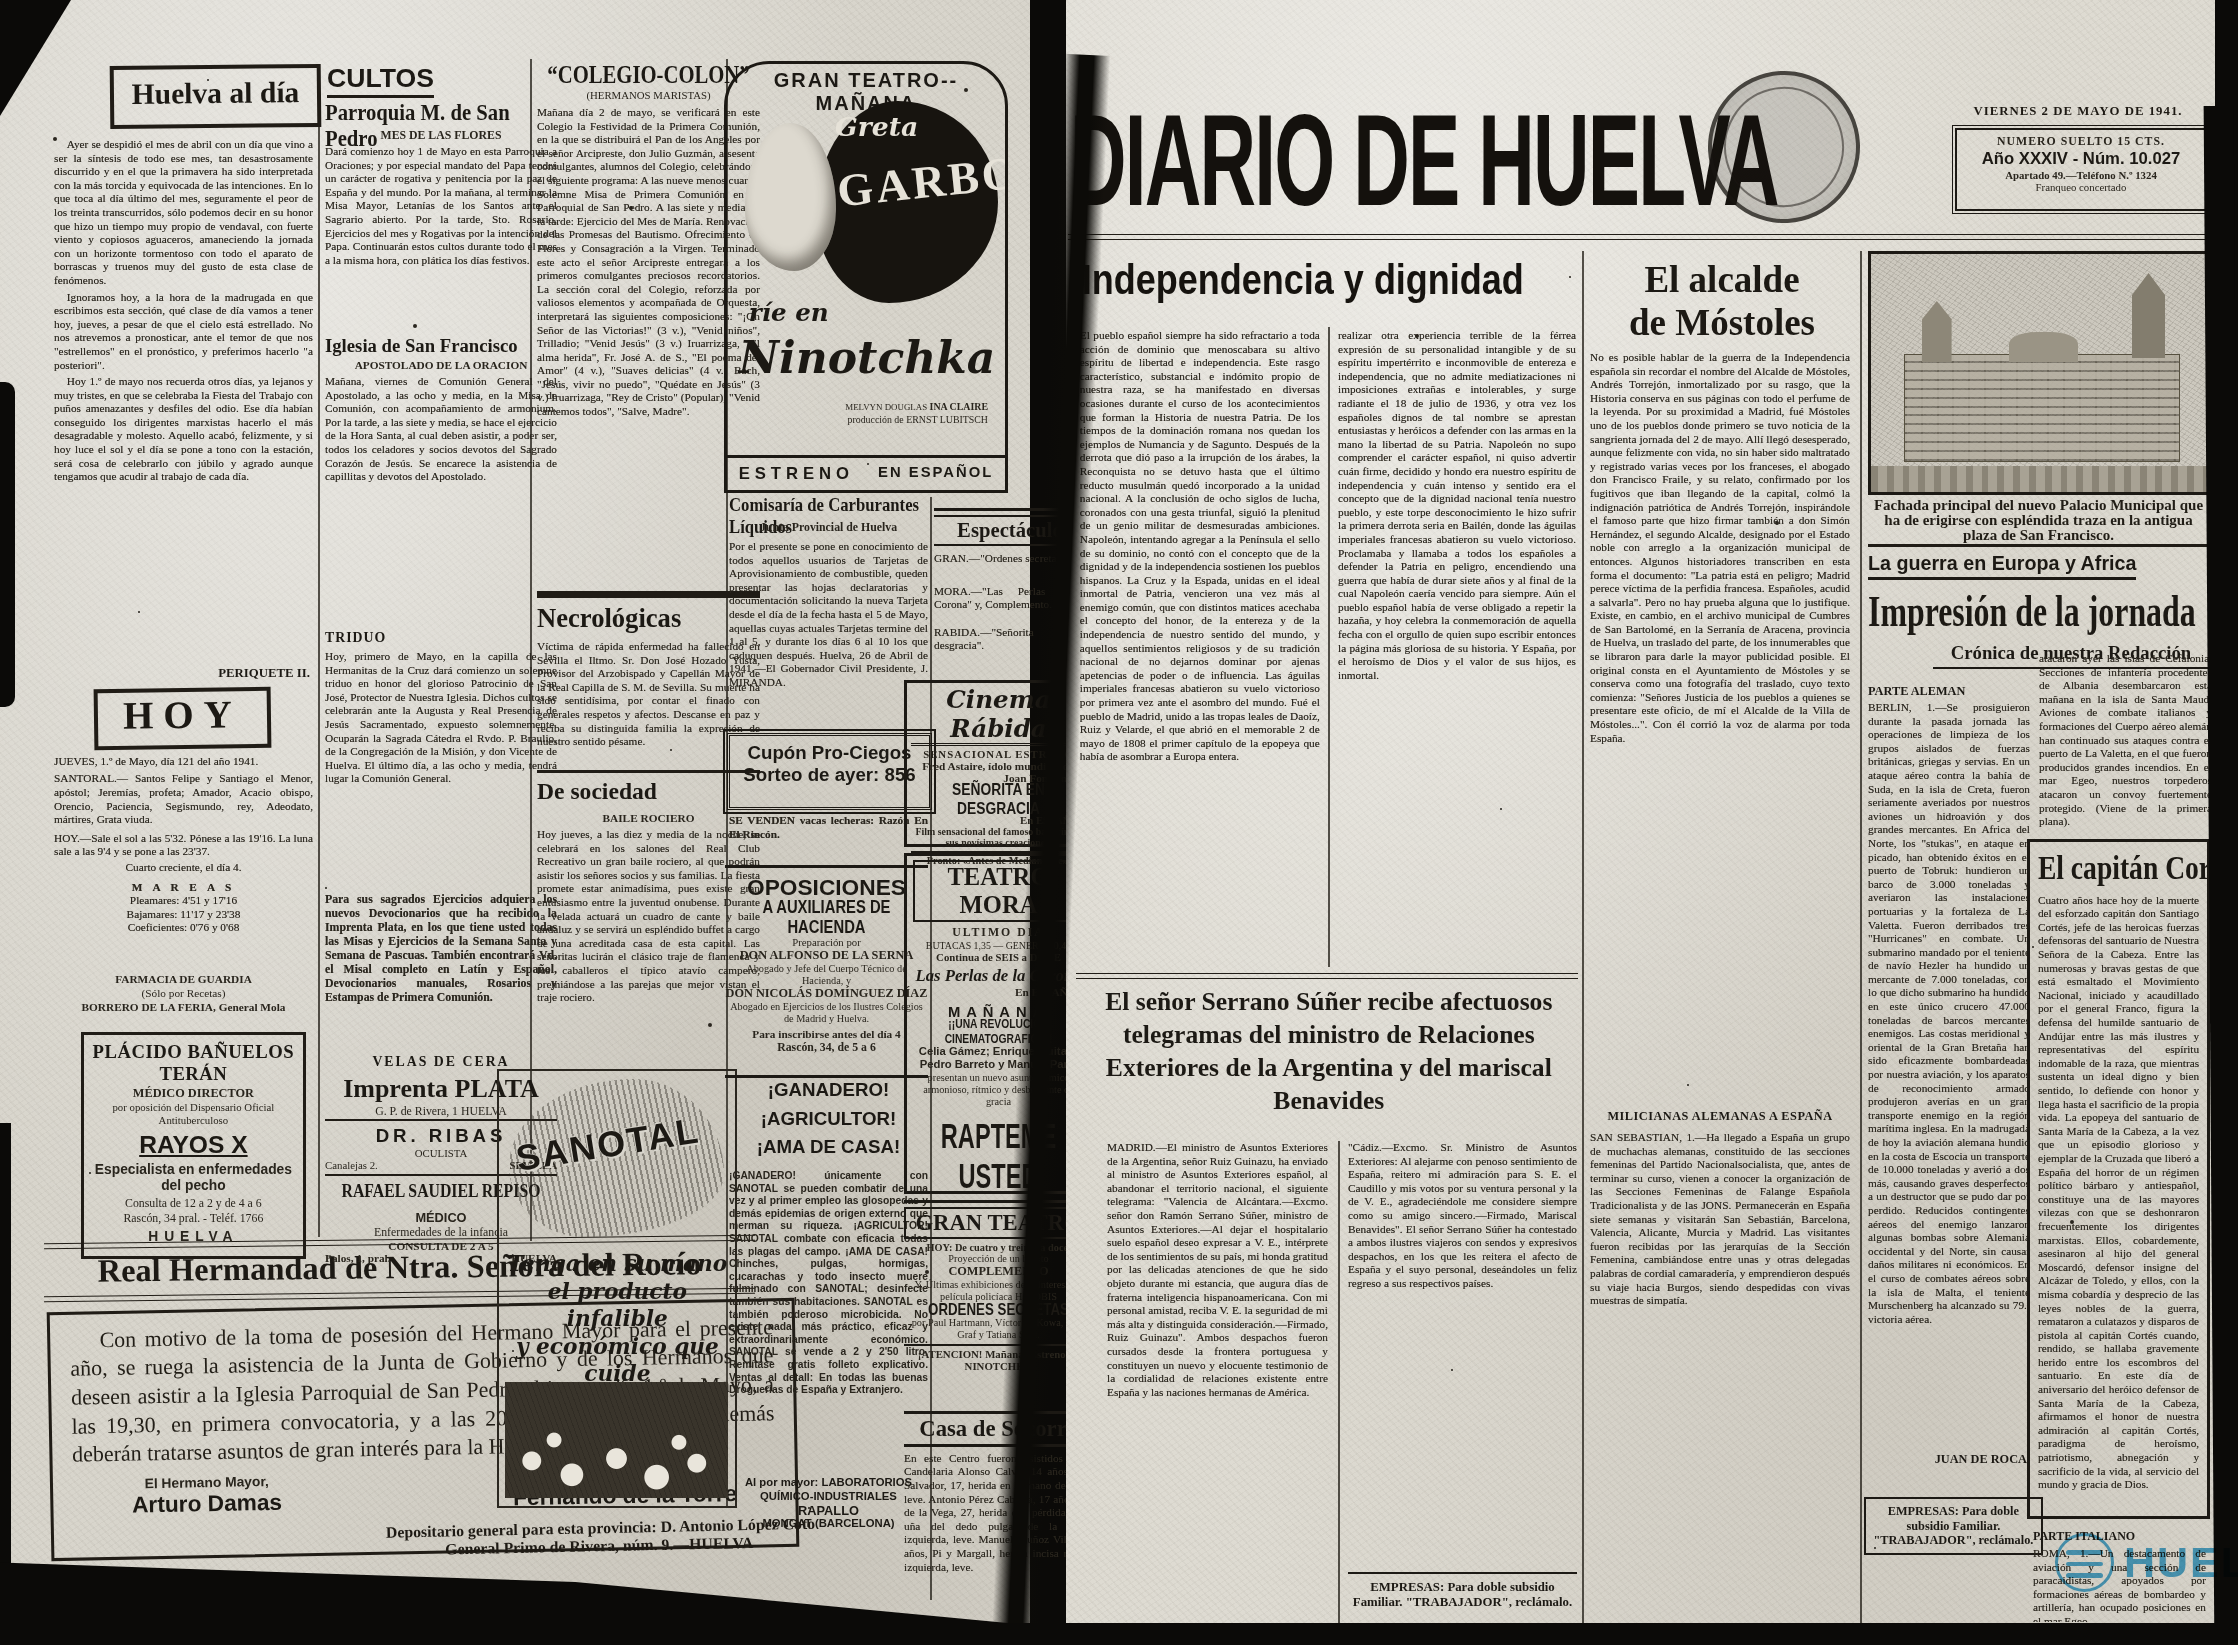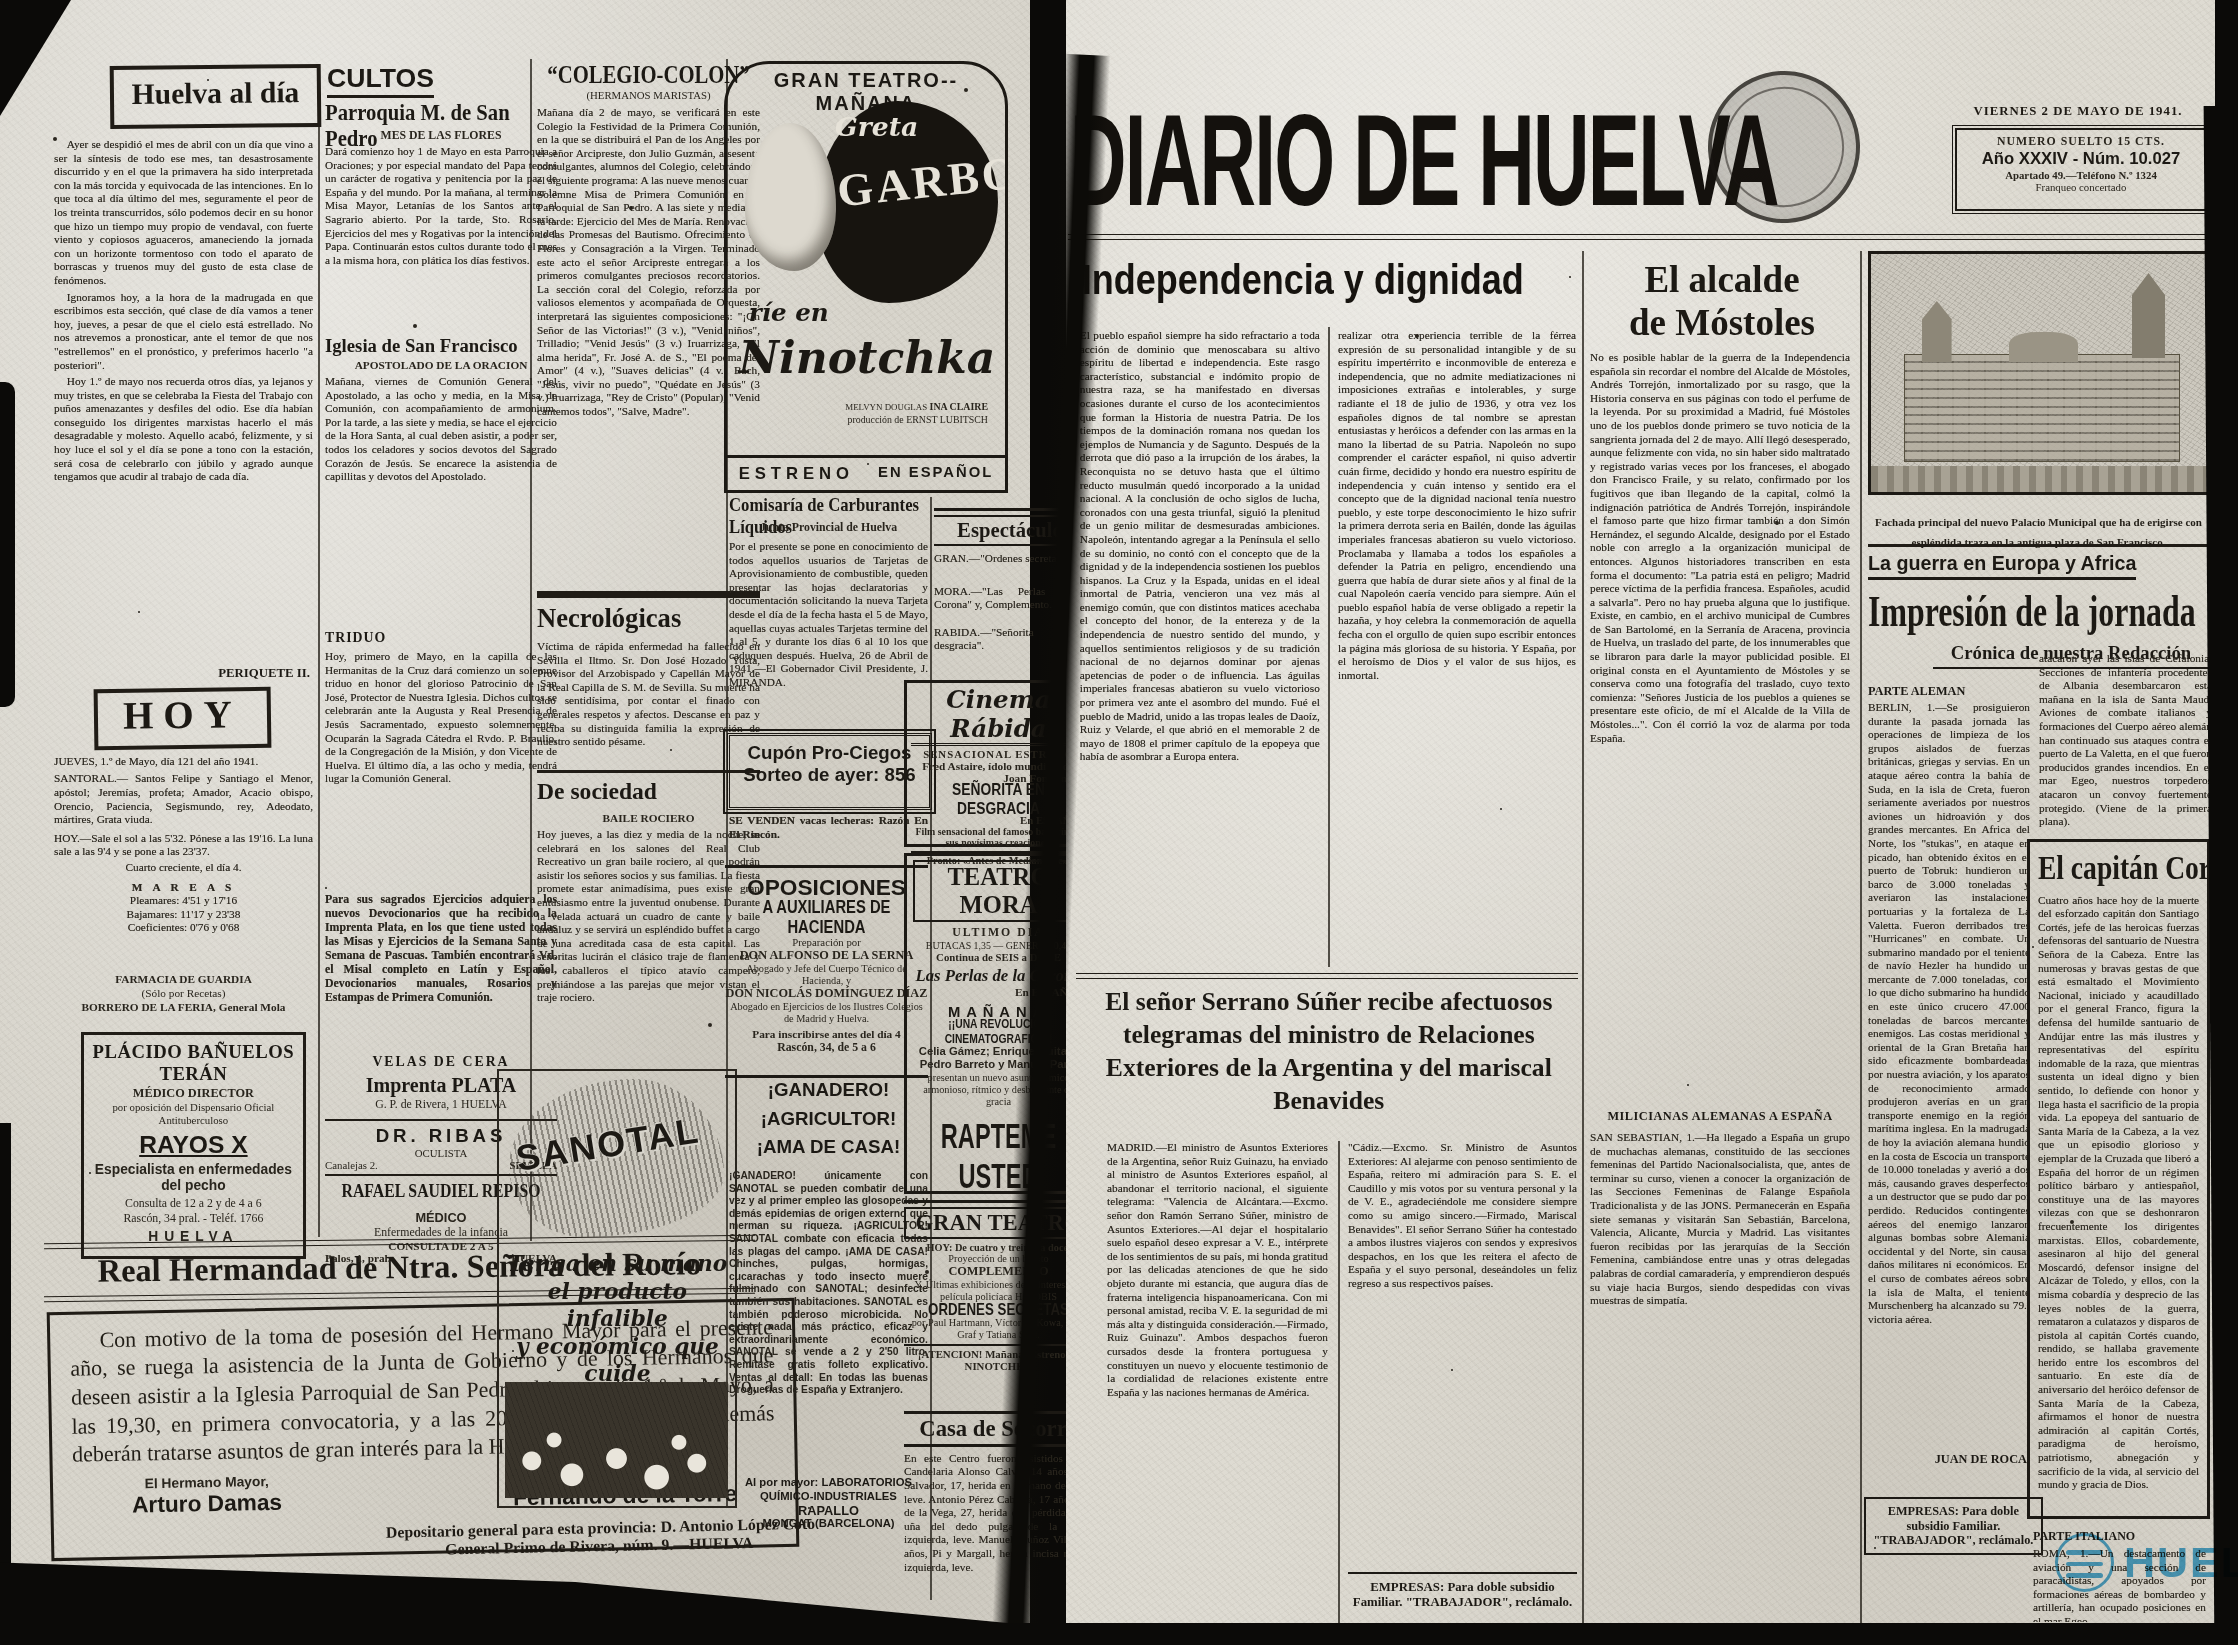--- a/index.html
+++ b/index.html
@@ -107,21 +107,21 @@
     <div class="abs b c" style="left:325px;top:128px;width:232px;font-size:11.8px">MES DE LAS FLORES</div>
     <div class="abs jbody" style="left:325px;top:145px;width:232px;height:185px">Dará comienzo hoy 1 de Mayo en esta Parroquia a Oraciones; y por especial mandato del Papa tendrá un carácter de rogativa y penitencia por la paz de España y del mundo. Por la mañana, al terminar la Misa Mayor, Letanías de los Santos ante el Sagrario abierto. Por la tarde, Sto. Rosario, Ejercicios del mes y Rogativas por la intención del Papa. Continuarán estos cultos durante todo el mes a la misma hora, con plática los días festivos.</div>
     <div class="abs b ink" style="left:325px;top:335px;width:232px;font-size:18.7px">Iglesia de San Francisco</div>
     <div class="abs b c" style="left:325px;top:359px;width:232px;font-size:11.3px">APOSTOLADO DE LA ORACION</div>
     <div class="abs jbody" style="left:325px;top:375px;width:232px;height:248px">Mañana, viernes de Comunión General del Apostolado, a las ocho y media, en la Misa de Comunión, con acompañamiento de armonium. Por la tarde, a las siete y media, se hace el ejercicio de la Hora Santa, al cual deben asistir, a poder ser, todos los celadores y socios devotos del Sagrado Corazón de Jesús. Se encarece la asistencia de capillitas y devotos del Apostolado.</div>
     <div class="abs b ink" style="left:325px;top:630px;font-size:13.8px;letter-spacing:1px">TRIDUO</div>
     <div class="abs jbody" style="left:325px;top:650px;width:232px;height:234px">Hoy, primero de Mayo, en la capilla de las Hermanitas de la Cruz dará comienzo un solemne triduo en honor del glorioso Patrocinio de San José, Protector de Nuestra Iglesia. Dichos cultos se celebrarán ante la Augusta y Real Presencia de Jesús Sacramentado, expuesto solemnemente. Ocuparán la Sagrada Cátedra el Rvdo. P. Braulio, de la Congregación de la Misión, y don Vicente de Huelva. El último día, a las ocho y media, tendrá lugar la Comunión General.</div>
     <div class="abs jbody b" style="left:325px;top:892px;width:232px;height:160px;font-size:11.8px;line-height:14px">Para sus sagrados Ejercicios adquiera los nuevos Devocionarios que ha recibido la Imprenta Plata, en los que tiene usted todas las Misas y Ejercicios de la Semana Santa y Semana de Pascuas. También encontrará Vd. el Misal completo en Latín y Español, Devocionarios manuales, Rosarios y Estampas de Primera Comunión.</div>
     <div class="abs b c ink" style="left:325px;top:1054px;width:232px;font-size:13.8px;letter-spacing:2px">VELAS DE CERA</div>
     <div class="abs c" style="left:325px;top:1074px;width:232px">
-      <div class="b ink" style="font-size:20px">Imprenta PLATA</div>
+      <div class="b ink" style="font-size:26px">Imprenta PLATA</div>
       <div style="font-size:11.8px">G. P. de Rivera, 1 HUELVA</div>
     </div>
     <div class="hr" style="left:325px;top:1119px;width:232px;height:2px"></div>
     <div class="abs" style="left:325px;top:1125px;width:232px">
       <div class="b sans c ink" style="font-size:18.7px;letter-spacing:3.9px">DR. RIBAS</div>
       <div class="c" style="font-size:10.8px">OCULISTA</div>
       <div style="display:flex;justify-content:space-between;font-size:10.8px">
         <span>Canalejas 2.</span>
         <span class="b">SEVILLA</span>
       </div>
@@ -328,21 +328,21 @@
         repeating-linear-gradient(31deg,rgba(60,55,45,.12) 0 1px,transparent 1px 3.9px),
         repeating-linear-gradient(-48deg,rgba(60,55,45,.1) 0 1px,transparent 1px 4.9px)"></div>
       <div class="abs" style="left:33px;bottom:29.6px;width:274px;height:106px;border:1px solid #56503f;background:
         repeating-linear-gradient(0deg,rgba(70,64,52,.55) 0 2px,rgba(180,174,160,.9) 2px 8.9px),
         repeating-linear-gradient(90deg,rgba(70,64,52,.35) 0 2px,transparent 2px 15.8px)"></div>
       <div class="abs" style="left:51px;bottom:130px;width:29.6px;height:61px;background:#8d8778;clip-path:polygon(50% 0,100% 30%,100% 100%,0 100%,0 30%)"></div>
       <div class="abs" style="right:47px;bottom:134px;width:33px;height:85px;background:#837d6e;clip-path:polygon(50% 0,100% 26%,100% 100%,0 100%,0 26%)"></div>
       <div class="abs" style="left:138px;bottom:130px;width:69px;height:29.6px;background:#9a9485;border-radius:40% 40% 0 0"></div>
       <div class="abs" style="left:0;bottom:0;width:100%;height:25.6px;background:repeating-linear-gradient(90deg,#8a8476 0 6.9px,#a8a294 6.9px 15.8px)"></div>
     </div>
-    <div class="abs b c" style="left:802px;top:512px;width:341px;font-size:11px;line-height:20px;color:#211d16">Fachada principal del nuevo Palacio Municipal que ha de erigirse con espléndida traza en la antigua plaza de San Francisco.</div>
+    <div class="abs b c" style="left:802px;top:498px;width:341px;font-size:15px;line-height:15px;color:#211d16">Fachada principal del nuevo Palacio Municipal que ha de erigirse con espléndida traza en la antigua plaza de San Francisco.</div>
     <div class="hr" style="left:802px;top:544px;width:341px;height:3px"></div>
 
     <div class="abs b sans ink" style="left:802px;top:552px;font-size:19.7px;border-bottom:3px solid #1c1914;padding-bottom:2px">La guerra en Europa y Africa</div>
     <div class="abs b ink" style="left:802px;top:587px;font-size:32.5px;transform:scale(.98,1.35);transform-origin:left top;white-space:nowrap">Impresión de la jornada</div>
     <div class="abs b c ink" style="left:867px;top:642px;width:276px;font-size:18.7px;border-bottom:2px solid #1c1914;padding-bottom:3px">Crónica de nuestra Redacción</div>
     <div class="abs b" style="left:802px;top:684px;font-size:12.3px;color:#1c1914">PARTE ALEMAN</div>
     <div class="abs jbody" style="left:802px;top:701px;width:162px;height:745px">BERLIN, 1.—Se prosiguieron durante la pasada jornada las operaciones de limpieza de los grupos aislados de fuerzas británicas, griegas y servias. En un ataque aéreo contra la bahía de Suda, en la isla de Creta, fueron seriamente averiados por nuestros aviones un hidroavión y dos grandes mercantes. En Africa del Norte, los "stukas", en ataque en picado, han obtenido éxitos en el puerto de Tobruk: hundieron un barco de 3.000 toneladas y averiaron las instalaciones portuarias y la fortaleza de La Valetta. Fueron derribados tres "Hurricanes" en combate. Un submarino mandado por el teniente de navío Hezler ha hundido un mercante de 7.000 toneladas, con lo que dicho submarino ha hundido en este único crucero 47.000 toneladas de barcos mercantes enemigos. Las costas meridional y oriental de la Gran Bretaña han sido eficazmente bombardeadas por nuestra aviación, y los aparatos de reconocimiento armado produjeron averías en un gran transporte enemigo en la región marítima inglesa. En la madrugada de hoy la aviación alemana hundió en la costa de Escocia un transporte de 10.000 toneladas y averió a dos más, causando graves desperfectos a un destructor que se pudo dar por perdido. Reducidos contingentes aéreos del enemigo lanzaron algunas bombas sobre Alemania occidental y del Norte, sin causar daños militares ni económicos. En el curso de combates aéreos sobre la isla de Malta, el teniente Murschenberg ha alcanzado su 79.ª victoria aérea.</div>
     <div class="abs b r" style="left:802px;top:1452px;width:162px;font-size:12.3px;color:#1c1914">JUAN DE ROCA.</div>
     <div class="abs b c" style="left:798px;top:1497px;width:167px;font-size:12.3px;line-height:14.8px;border:2px solid #1c1914;padding:4.9px 3.9px;color:#1c1914">EMPRESAS: Para doble subsidio Familiar. "TRABAJADOR", reclámalo.</div>
     <div class="abs jbody" style="left:973px;top:652px;width:173px;height:179px">atacaron ayer las islas de Cefalonia. Secciones de infantería procedentes de Albania desembarcaron esta mañana en la isla de Santa Maud. Aviones de combate italianos y formaciones del Cuerpo aéreo alemán han continuado sus ataques contra el puerto de La Valetta, en el que fueron producidos grandes incendios. En el mar Egeo, nuestros torpederos atacaron un convoy fuertemente protegido. (Viene de la primera plana).</div>

